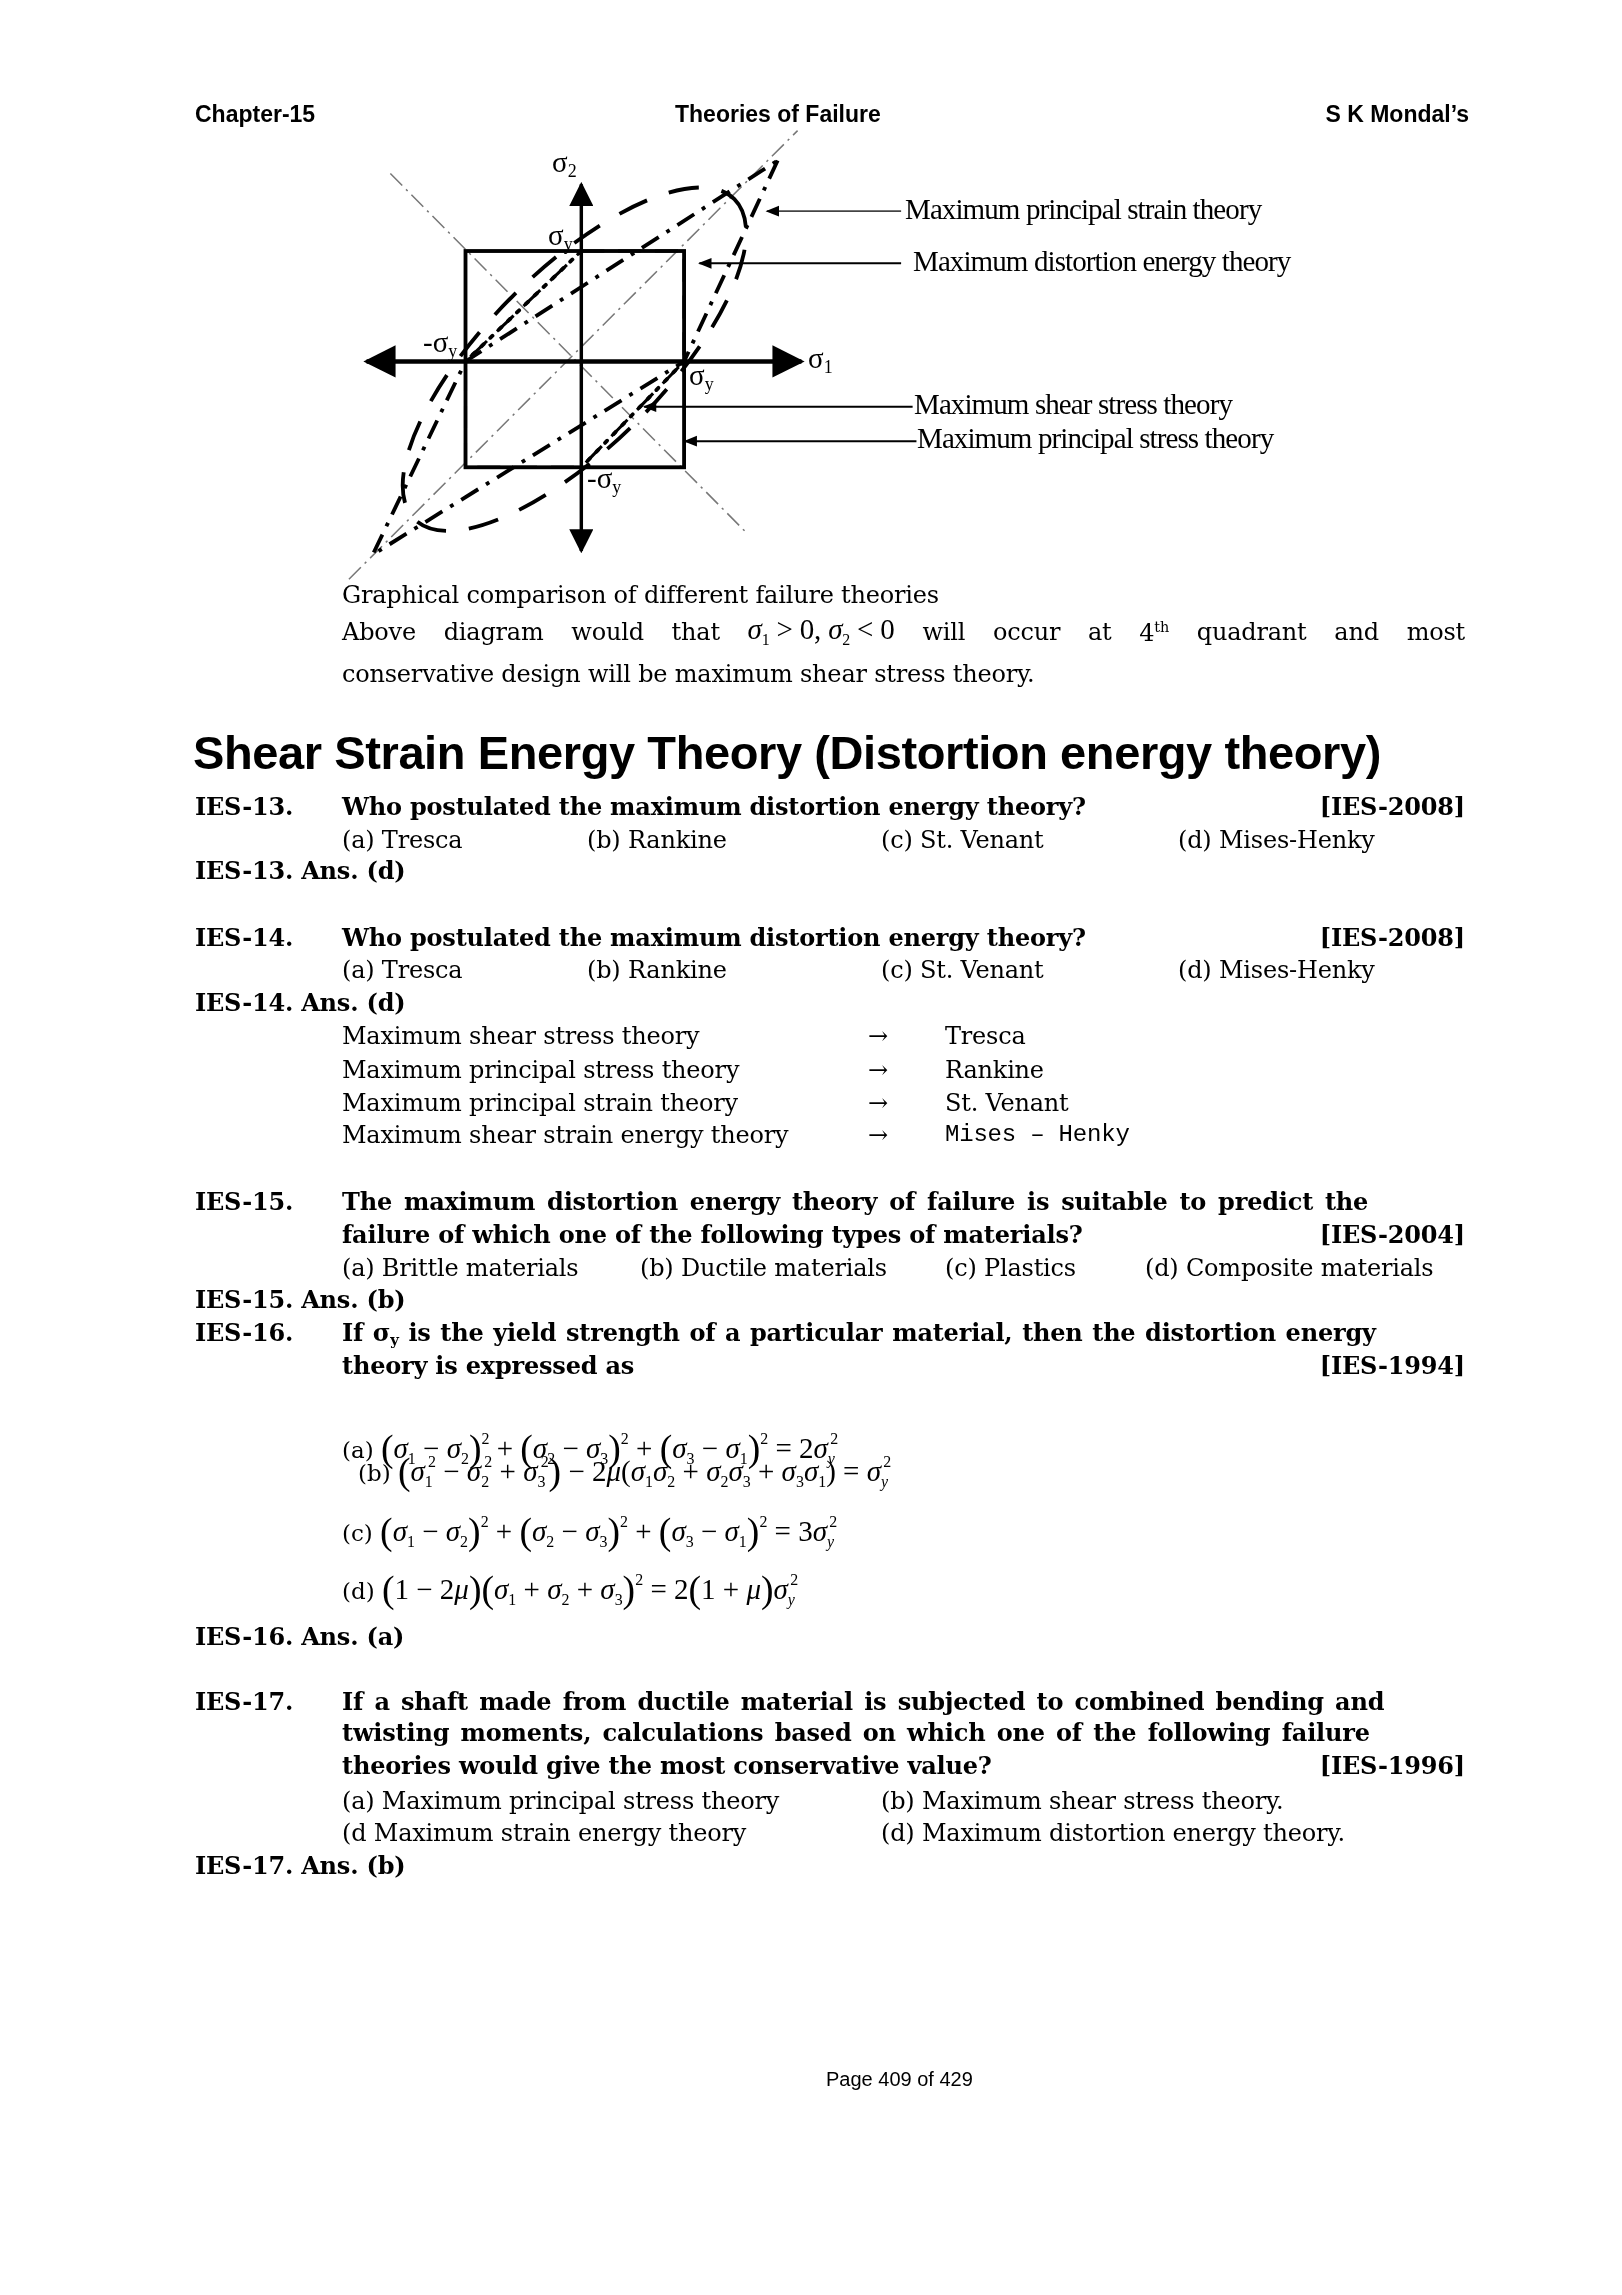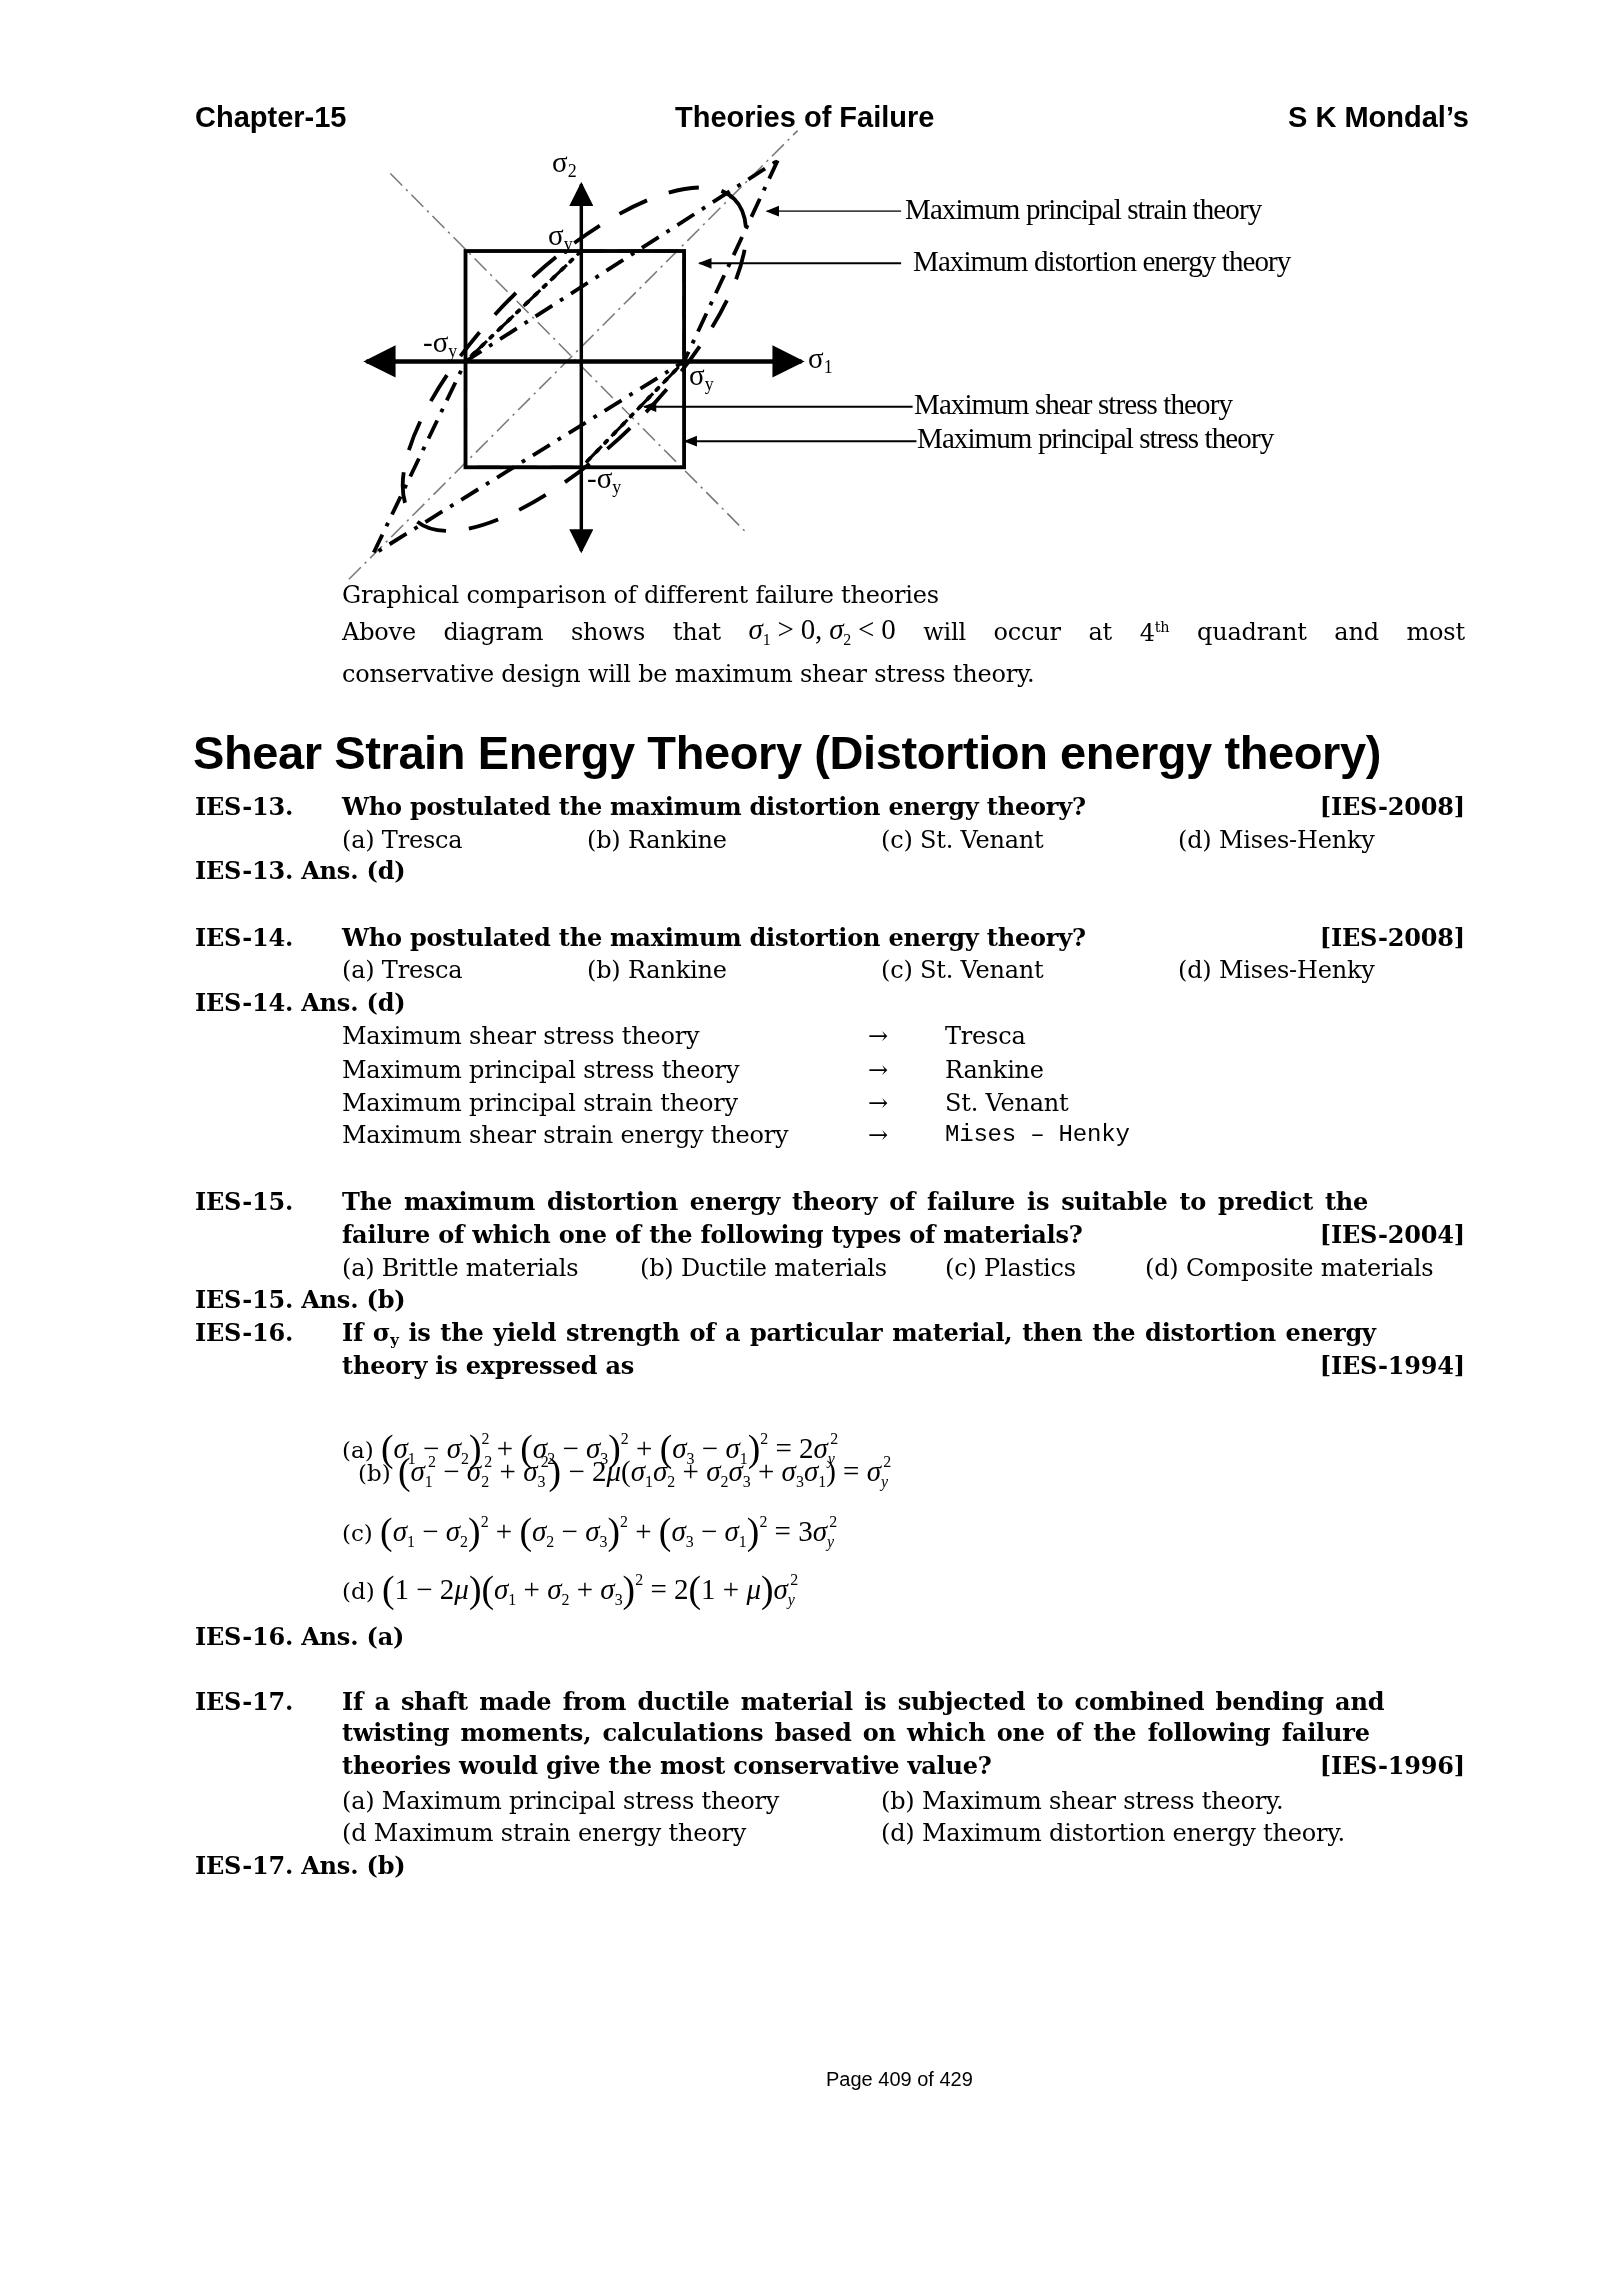--- a/index.html
+++ b/index.html
@@ -1,18 +1,18 @@
 <!DOCTYPE html>
 <html style="font-size:12.3px"><head>
 <meta charset="utf-8">
 <style>
   html, body { margin: 0; padding: 0; background: #ffffff; }
   body { width: 1622px; height: 2295px; position: relative; overflow: hidden; color: #000; }
   .abs { position: absolute; white-space: nowrap; }
-  .hdr { font-family: "Liberation Sans", sans-serif; font-weight: bold; font-size: 29px; line-height: 1; text-align: center; }
+  .hdr { font-family: "Liberation Sans", sans-serif; font-weight: bold; font-size: 23px; line-height: 1; text-align: center; }
   .ser { font-family: "DejaVu Serif", serif; font-size: 24px; line-height: 1; letter-spacing: -0.2px; }
   .b { font-weight: bold; }
   .h1 { font-family: "Liberation Sans", sans-serif; font-weight: bold; font-size: 47px; line-height: 1; letter-spacing: -0.4px; }
   .footer { font-family: "Liberation Sans", sans-serif; font-size: 20px; line-height: 1; margin-left: 40px; }
   .justify { display: flex; justify-content: space-between; width: 1123px; }
   .eq { font-family: "Liberation Serif", serif; font-size: 29px; line-height: 1; }
   .eq i { font-style: italic; }
   .eq sub { font-size: 0.55em; font-style: normal; vertical-align: -0.35em; }
   .eq sup { font-size: 0.55em; font-style: normal; vertical-align: 0.9em; }
   .eq .big { font-size: 1.3em; vertical-align: -0.08em; }
@@ -87,21 +87,21 @@
   <div class="abs diag-label" style="left:913px; top:245px;">Maximum distortion energy theory</div>
   <div class="abs diag-label" style="left:914px; top:388px;">Maximum shear stress theory</div>
   <div class="abs diag-label" style="left:917px; top:422px;">Maximum principal stress theory</div>
 </div>
 
 <div class="abs ser" style="left:342px; top:583px;">Graphical comparison of different failure theories</div>
 
 <div class="abs ser justify" style="left:342px; top:620px;">
   <span>Above</span>
   <span>diagram</span>
-  <span>shows</span>
+  <span>would</span>
   <span>that</span>
   <span class="eq" style="font-size:29px; margin-top:-4.6px;">
     <i>σ</i><sub>1</sub><span style="white-space:pre;"> &gt; 0, </span><i>σ</i><sub>2</sub><span style="white-space:pre;"> &lt; 0</span>
   </span>
   <span>will</span>
   <span>occur</span>
   <span>at</span>
   <span><span>4</span><sup class="th">th</sup></span>
   <span>quadrant</span>
   <span>and</span>

